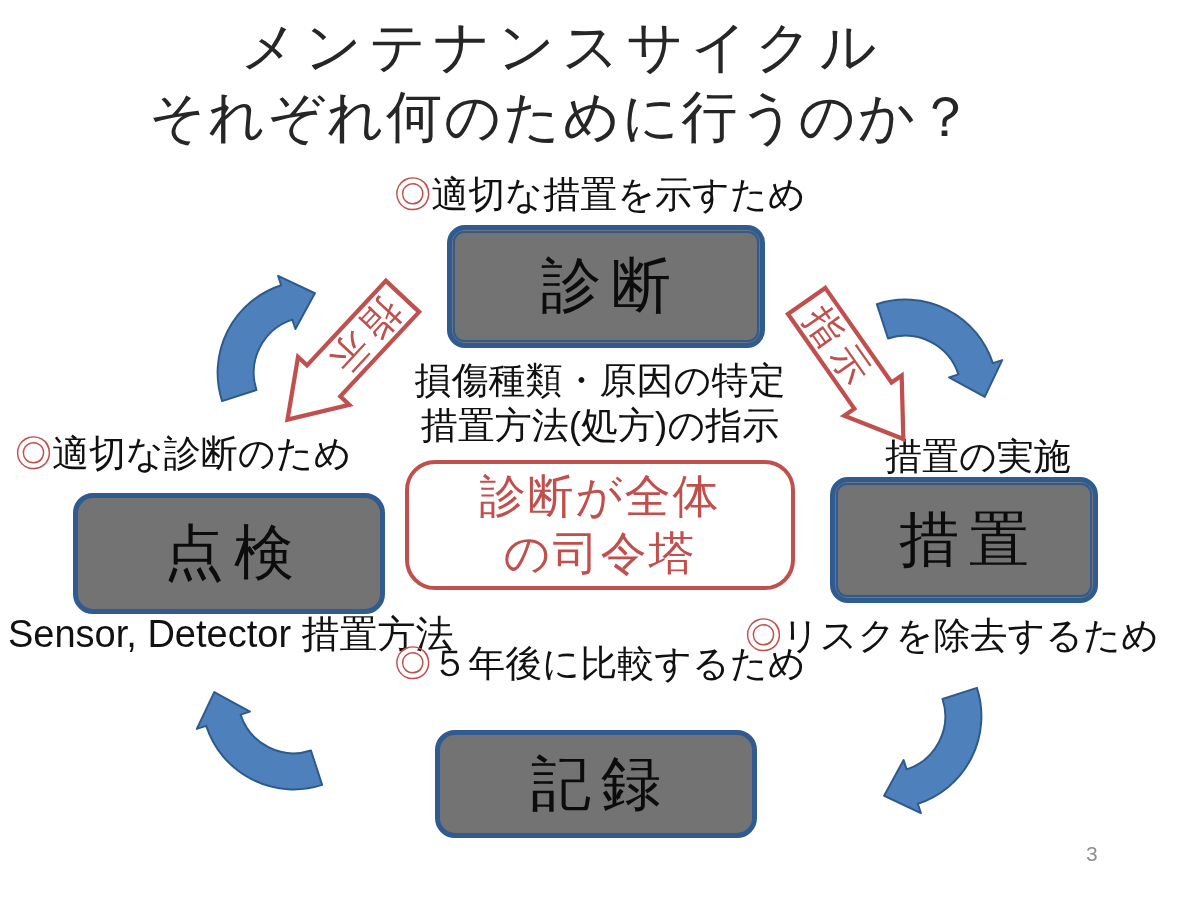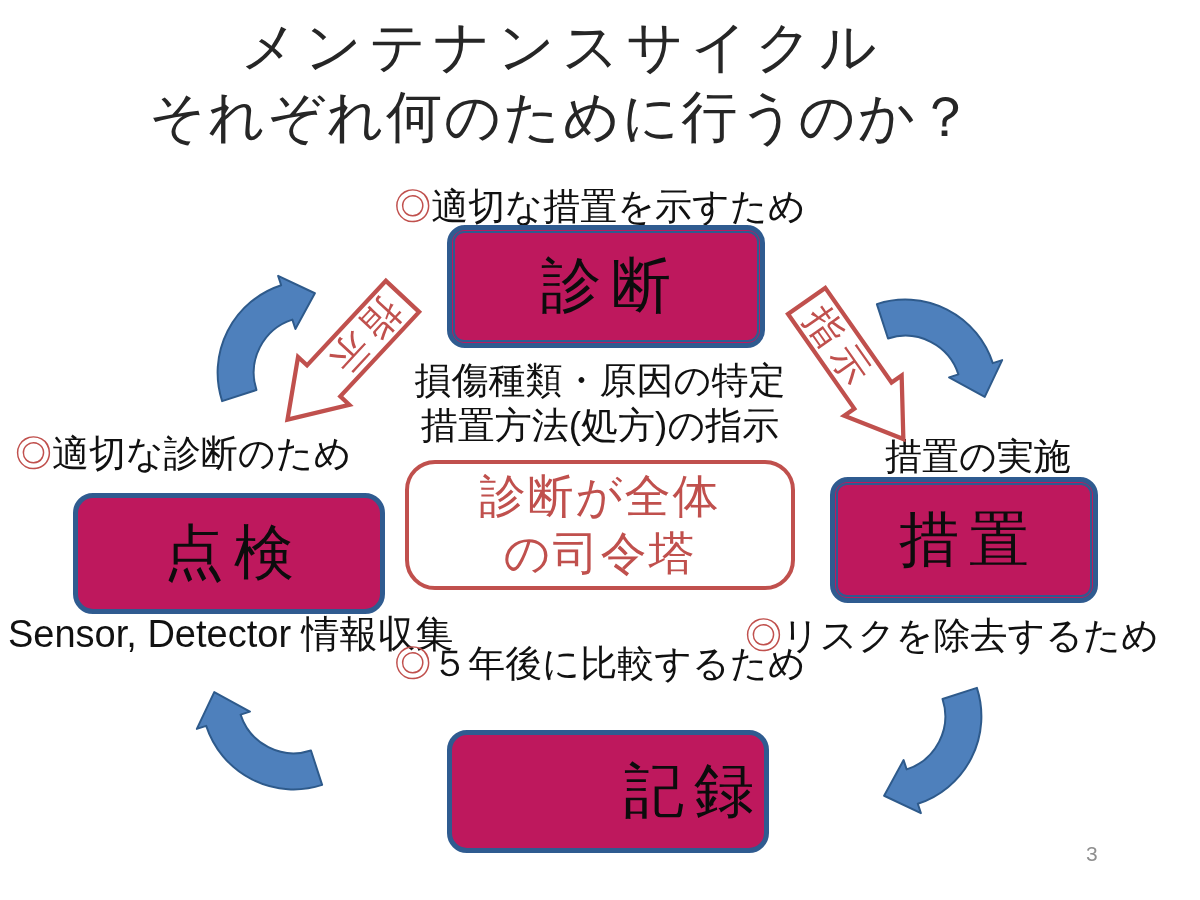--- a/index.html
+++ b/index.html
@@ -10,21 +10,21 @@
   .title-wrap { position:absolute; top:12px; left:0; width:1124px; text-align:center; color:#262626; }
   .title-line1 { font-size:56px; line-height:70px; letter-spacing:7px; }
   .title-line2 { font-size:56px; line-height:70px; letter-spacing:2px; }
 
   
   .note { position:absolute; font-size:37px; line-height:42px; white-space:nowrap; color:#111; }
   .note .marker { color:#C0504D; }
   .note.centered { left:0; width:1200px; text-align:center; }
 
   
-  .node-box { position:absolute; background:#be185d; border:5px solid #2F5B90; border-radius:20px;
+  .node-box { position:absolute; background:#737373; border:5px solid #2F5B90; border-radius:20px;
               display:flex; align-items:center; justify-content:center; }
   .node-box.double { border-radius:18px; }
   .node-box.double::after { content:""; position:absolute; inset:1px; border:2px solid #2F5B90;
                             border-radius:11px; pointer-events:none; }
   .node-label { font-size:60px; letter-spacing:10px; padding-left:10px; color:#0c0c0c; white-space:nowrap; }
 
   
   .center-box { position:absolute; left:405px; top:460px; width:390px; height:130px;
                 border:4px solid #C0504D; border-radius:30px; background:#fff;
                 display:flex; flex-direction:column; align-items:center; justify-content:center;
@@ -52,21 +52,21 @@
   <defs>
     <path id="curved-arrow-shape" d="M20,160 A140,140 0 0 1 160,20 L160,5 L205,47.5 L160,90 L160,75 A85,85 0 0 0 75,160 Z"></path>
   </defs>
 </svg>
 
 <div class="title-wrap">
   <div class="title-line1">メンテナンスサイクル</div>
   <div class="title-line2">それぞれ何のために行うのか？</div>
 </div>
 
-<div class="note centered" style="top:186px;">
+<div class="note centered" style="top:174px;">
   <span class="marker">◎</span><span>適切な措置を示すため</span>
 </div>
 
 <div class="node-box double" style="left:447px; top:225px; width:318px; height:123px;">
   <span class="node-label">診断</span>
 </div>
 
 <svg class="cycle-arrow" viewBox="0 0 210 170" style="left:191px; top:281px; transform:rotate(-18deg);">
   <use class="shape" href="#curved-arrow-shape"></use>
 </svg>
@@ -109,28 +109,28 @@
 
 <div class="note" style="left:885px; top:436px;">
   <span>措置の実施</span>
 </div>
 
 <div class="node-box double" style="left:830px; top:477px; width:268px; height:126px;">
   <span class="node-label">措置</span>
 </div>
 
 <div class="note" style="left:8px; top:613px; font-size:38px;">
-  <span>Sensor, Detector 情報収集</span>
+  <span>Sensor, Detector 措置方法</span>
 </div>
 
 <div class="note" style="left:745px; top:615px;">
   <span class="marker">◎</span><span>リスクを除去するため</span>
 </div>
 
 <div class="note centered" style="top:643px;">
   <span class="marker">◎</span><span>５年後に比較するため</span>
 </div>
 
-<div class="node-box" style="left:447px; top:730px; width:322px; height:123px;justify-content:flex-end;">
+<div class="node-box" style="left:435px; top:730px; width:322px; height:108px;">
   <span class="node-label">記録</span>
 </div>
 
 <div class="page-number">3</div>
 
 </body></html>

